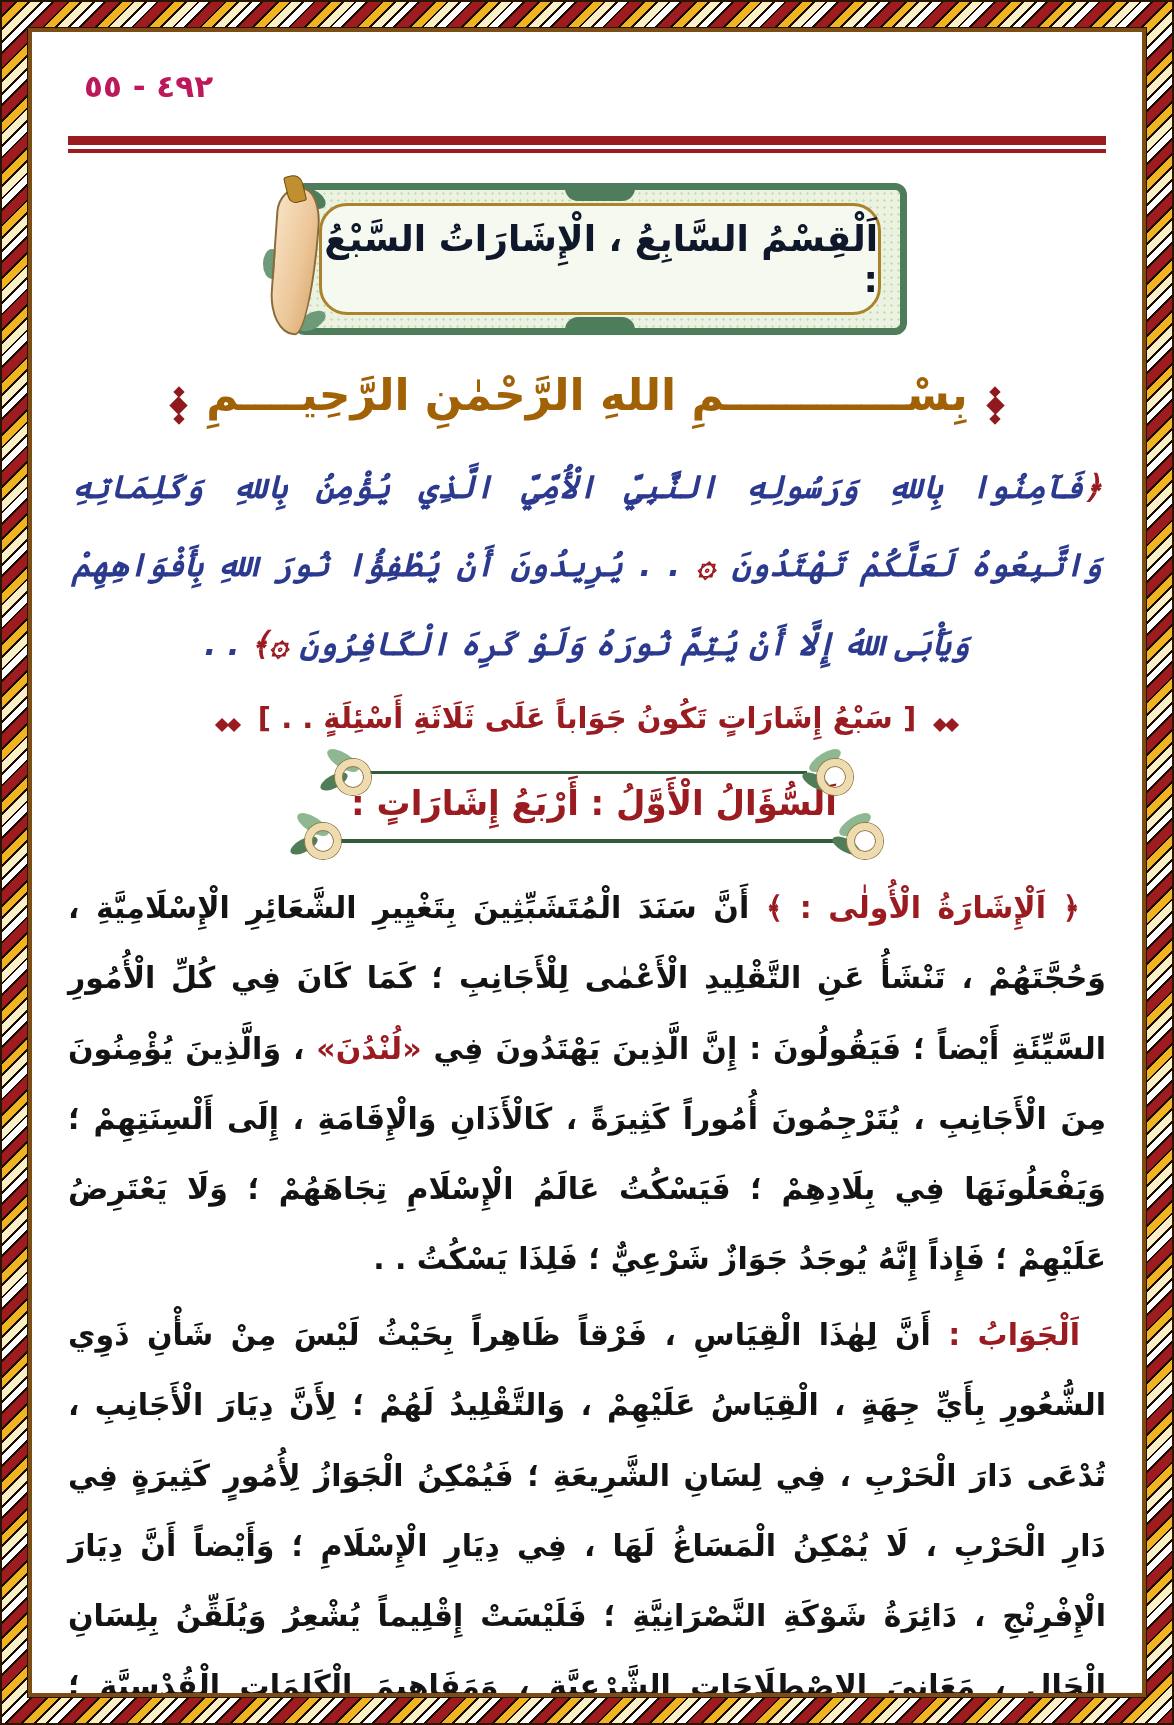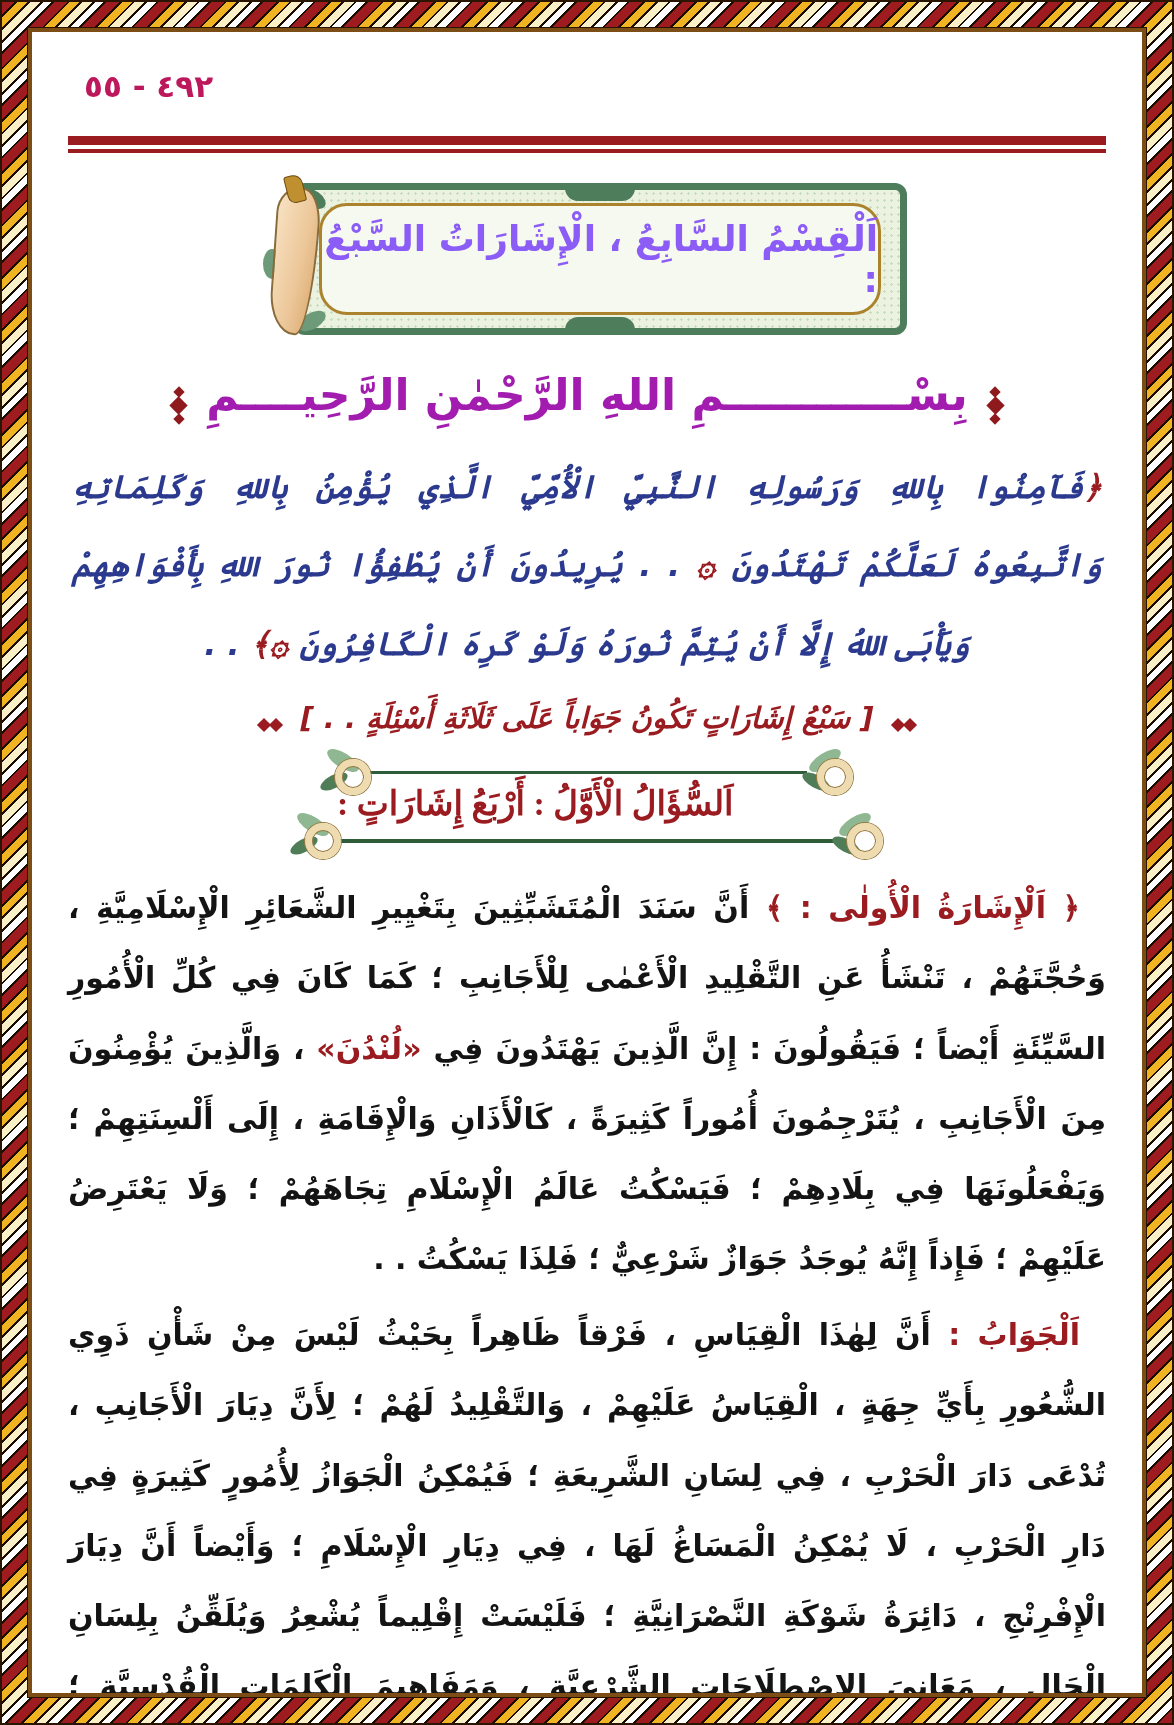--- a/index.html
+++ b/index.html
@@ -47,57 +47,57 @@
   .banner1 .vinebox:before,.banner1 .vinebox:after{
     content:"";position:absolute;left:50%;transform:translateX(-50%);
     width:70px;height:13px;background:#4e7d5c;
   }
   .banner1 .vinebox:before{top:-2px;border-radius:0 0 35px 35px;}
   .banner1 .vinebox:after{bottom:-2px;border-radius:35px 35px 0 0;}
   .banner1 .goldbox{
     position:absolute;inset:20px 26px 20px 52px;border:3px solid #ab832c;border-radius:28px;
     background:#f6f9ef;display:flex;align-items:center;justify-content:center;
   }
-  .banner1 .caption{font-size:36px;font-weight:bold;color:#8b5cf6;}
+  .banner1 .caption{font-size:36px;font-weight:bold;color:#0f172a;}
   .ribbon{
     position:absolute;top:4px;left:6px;width:40px;height:144px;
     background:linear-gradient(100deg,#f8e3c4,#ecc698 60%,#d9a96f);
     border:2px solid #8a6b3a;border-radius:55% 45% 40% 60%/18% 26% 78% 30%;
     transform:rotate(4deg);z-index:3;
   }
   .ribbon:before{
     content:"";position:absolute;top:-14px;left:6px;width:16px;height:26px;
     background:#c08f2f;border:1px solid #6d4c12;border-radius:3px 10px 2px 8px;
     transform:rotate(-18deg);
   }
   .leafblob{position:absolute;background:#4e7d5c;border-radius:50%;z-index:2;}
   .lb1{top:8px;left:34px;width:26px;height:16px;transform:rotate(35deg);}
   .lb2{bottom:6px;left:30px;width:30px;height:16px;transform:rotate(-30deg);background:#6d9a78;}
   .lb3{top:66px;left:-4px;width:18px;height:30px;background:#6d9a78;}
   
-  .basmala{margin-top:34px;text-align:center;color:#a21caf;position:relative;}
+  .basmala{margin-top:34px;text-align:center;color:#a16207;position:relative;}
   .basmala .bt{font-size:44px;font-weight:bold;letter-spacing:1px;}
   .dia-cluster{display:inline-block;vertical-align:middle;margin:0 16px;}
   .dia{display:block;width:13px;height:13px;background:#8e1a1e;transform:rotate(45deg);margin:3px auto;}
   .dia.small{width:8px;height:8px;}
   
   .verse{
     margin:22px 6px 0;font-size:32px;font-weight:bold;line-height:2.45;color:#2b3a8e;
     text-align:justify;text-align-last:center;font-style:italic;
   }
   .verse .mark{color:#9a1b20;}
   
-  .interlude{margin:18px 0 0;text-align:center;font-size:29px;font-weight:bold;color:#9a1b20;font-style:italic;}
+  .interlude{margin:18px 0 0;text-align:center;font-size:29px;font-weight:bold;color:#9a1b20;}
   .interlude .flmark{display:inline-block;vertical-align:middle;margin:0 8px;}
   .fl{display:inline-block;width:10px;height:10px;background:#9a1b20;transform:rotate(45deg);margin:0 1px;}
   
   .banner2{width:620px;margin:30px auto 0;position:relative;padding:16px 60px 20px;box-sizing:border-box;}
   .banner2 .line-top{position:absolute;top:4px;left:90px;right:90px;height:3px;background:#2f5d3a;}
   .banner2 .line-bottom{position:absolute;bottom:0;left:58px;right:58px;height:4px;background:#2f5d3a;}
-  .banner2 .caption{text-align:left;font-size:34px;font-weight:bold;color:#9a1b20;font-family:Liberation Serif, serif;}
+  .banner2 .caption{text-align:right;font-size:34px;font-weight:bold;color:#9a1b20;}
   .orn{position:absolute;width:58px;height:52px;}
   .orn .leafA{position:absolute;width:36px;height:15px;background:#8fb892;border-radius:50%;}
   .orn .leafB{position:absolute;width:30px;height:13px;background:#4f7d57;border-radius:50%;}
   .orn .curl{
     position:absolute;width:22px;height:22px;border:7px solid #eedcb0;border-radius:50%;
     box-shadow:0 0 0 1px #9a7b42, inset 0 0 0 1px #9a7b42;
   }
   .orn.tl{top:-18px;left:40px;}  .orn.tr{top:-18px;right:40px;}
   .orn.bl{bottom:-22px;left:10px;} .orn.br{bottom:-22px;right:10px;}
   .orn .leafA{top:4px;left:8px;transform:rotate(32deg);}

